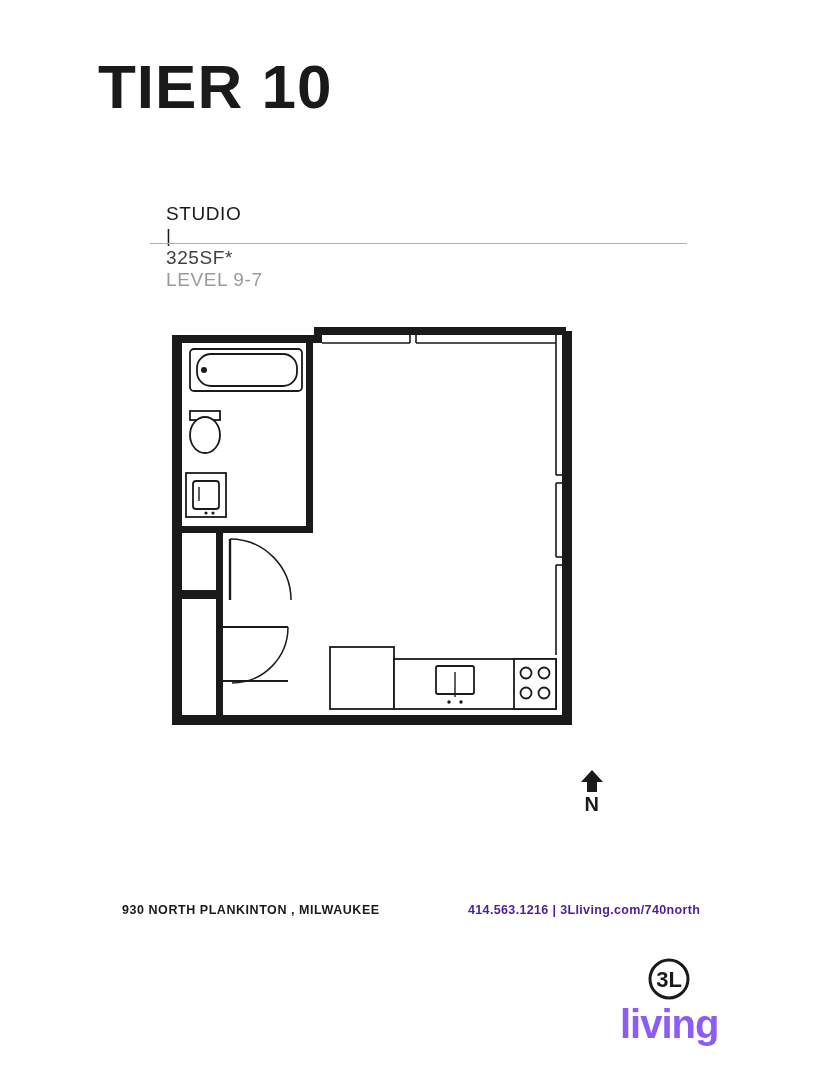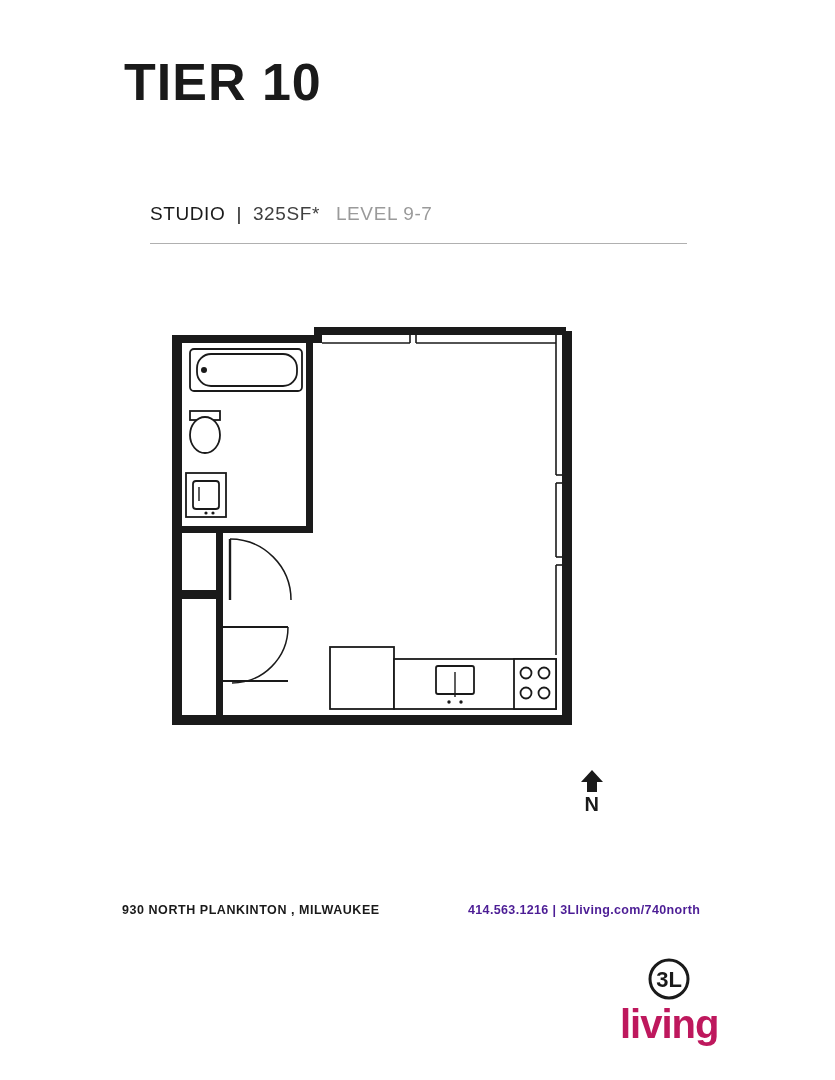--- a/index.html
+++ b/index.html
@@ -14,36 +14,36 @@
     font-family: "Liberation Sans", sans-serif;
     color: #1a1a1a;
     overflow: hidden;
   }
 
   
   .title {
     position: absolute;
     left: 98px;
     top: 56px;
-    font-size: 52px;
+    font-size: 62px;
     font-weight: bold;
     letter-spacing: 1px;
     line-height: 1;
     color: #1a1a1a;
-    margin-left: 26px;
   }
 
   .subtitle-row {
     position: absolute;
     left: 150px;
     top: 203px;
     display: flex;
     align-items: baseline;
     font-size: 19px;
     letter-spacing: 0.6px;
+    flex-direction: column;
   }
   .subtitle-row .unit-type {
     color: #1a1a1a;
     font-weight: 400;
   }
   .subtitle-row .sep {
     color: #1a1a1a;
     margin: 0 11px;
   }
   .subtitle-row .area {
@@ -127,21 +127,21 @@
   }
   .logo .mark {
     position: relative;
     width: 42px;
     height: 42px;
   }
   .logo .word {
     font-size: 40px;
     font-weight: bold;
     letter-spacing: -1px;
-    color: #be185d;
+    color: #8b5cf6;
     line-height: 1;
   }
 </style>
 </head>
 <body>
 
 <div class="title">TIER 10</div>
 
 <div class="subtitle-row">
   <span class="unit-type">STUDIO</span>

